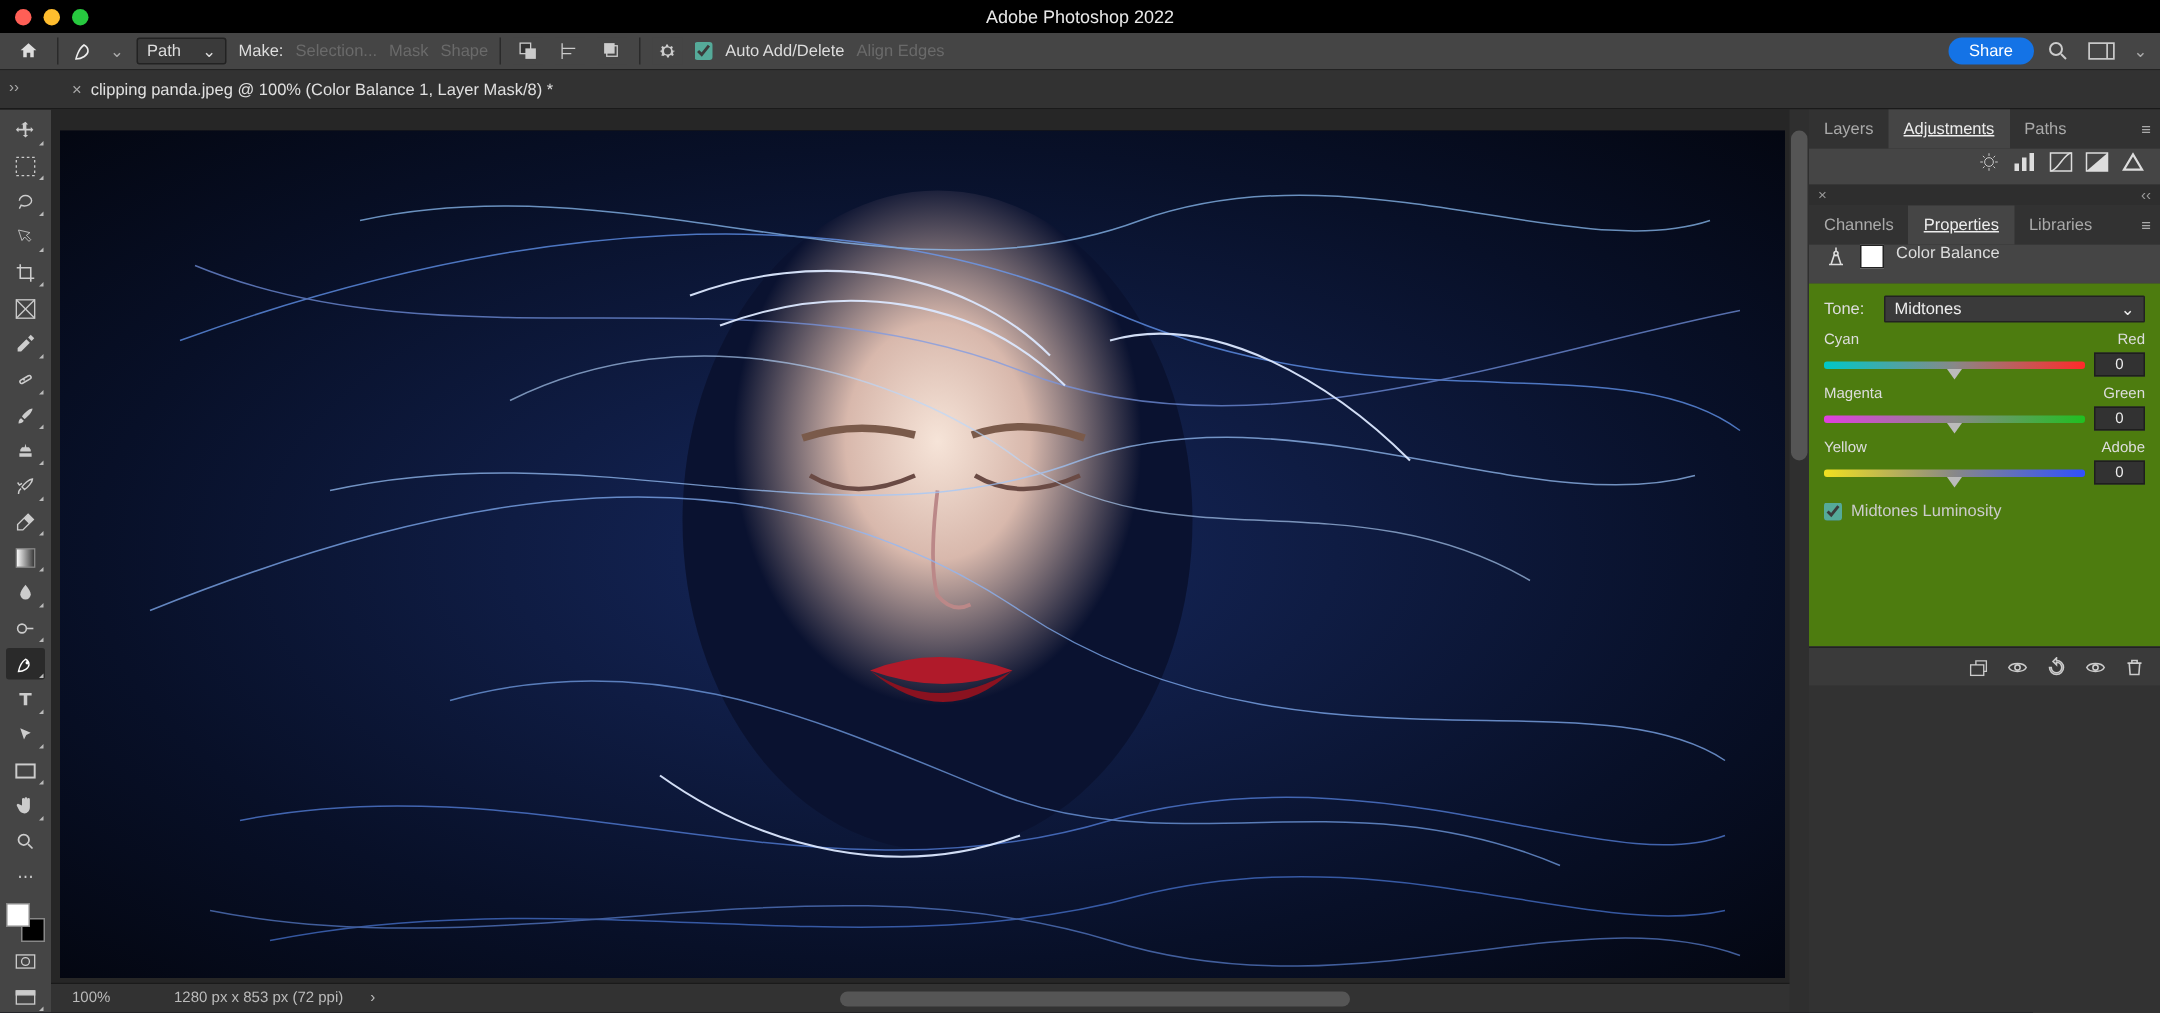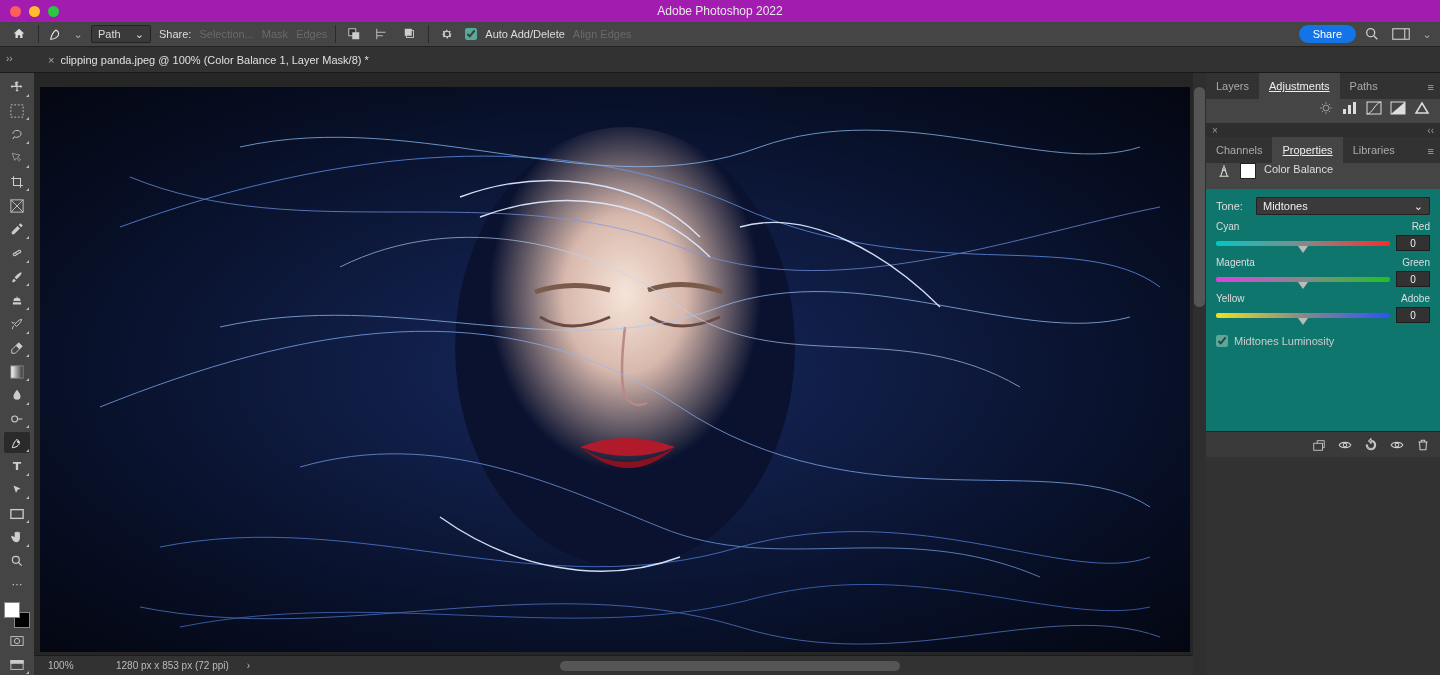--- a/index.html
+++ b/index.html
@@ -1,19 +1,19 @@
 <!DOCTYPE html>
 <html><head>
 <meta charset="utf-8">
 <style>
 * { margin: 0; padding: 0; box-sizing: border-box; font-family: -apple-system, "Helvetica Neue", Arial, sans-serif; }
 body { background: #323232; color: #ccc; font-size: 11px; overflow: hidden; width: 1440px; height: 675px; }
 
 
-.titlebar { height: 22px; background: #a21caf; display: flex; align-items: center; position: relative; }
+.titlebar { height: 22px; background: #000000; display: flex; align-items: center; position: relative; }
 .traffic-lights { display: flex; gap: 8px; padding-left: 10px; }
 .traffic-light { width: 11px; height: 11px; border-radius: 50%; }
 .tl-red { background: #ff5f56; }
 .tl-yellow { background: #ffbd2e; }
 .tl-green { background: #27c93f; }
 .app-title { position: absolute; left: 50%; transform: translateX(-50%); color: #e8e8e8; font-size: 12px; }
 
 
 .options-bar { height: 25px; background: #454545; display: flex; align-items: center; padding: 0 8px; gap: 8px; border-bottom: 1px solid #222; }
 .home-btn { width: 22px; height: 18px; display:flex; align-items:center; justify-content:center; }
@@ -62,21 +62,21 @@
 .panel-tab.active { background:#454545; color:#eee;text-decoration:underline;}
 .panel-menu { position:absolute; right:6px; top:8px; color:#aaa;}
 .adj-hint { padding:6px 10px; color:#ccc; font-size:10px;}
 .adj-icons { display:flex; gap:8px; padding:2px 10px 8px 10px; align-items:center; justify-content:flex-end;}
 .adj-icons .ai { width:16px; height:14px; color:#ddd;}
 
 .mini-collapse { height:14px; background:#2e2e2e; display:flex; align-items:center; padding:0 6px; color:#999; font-size:10px; justify-content:space-between;}
 
 .prop-header { height:26px; display:flex; align-items:flex-start; background:#454545; padding:0 10px; gap:8px; color:#ddd;}
 .prop-header .pic { width:16px;height:16px; background:#666; border:1px solid #222;}
-.prop-body { padding:8px 10px; background:#0f766e; display:flex; flex-direction:column; gap:6px;}
+.prop-body { padding:8px 10px; background:#4d7c0f; display:flex; flex-direction:column; gap:6px;}
 .row { display:flex; align-items:center; gap:6px;}
 .row .lab { width:34px; color:#ddd;}
 .tone-select { flex:1; background:#3a3a3a; border:1px solid #222; height:18px; display:flex; align-items:center; justify-content:space-between; padding:0 6px; color:#eee; border-radius:1px;}
 .slider-block { display:flex; flex-direction:column; gap:3px; }
 .slider-labels { display:flex; justify-content:space-between; color:#ddd;}
 .slider-labels .left { font-size:10px;text-align:right;}
 .slider-labels .right { font-size:10px;}
 .slider-row { display:flex; align-items:center; gap:6px;}
 .slider-track { flex:1; height:5px; border-radius:2px; position:relative;}
 .track-cr { background:linear-gradient(90deg,#00c8c8,#888,#ff2a2a);}
@@ -115,24 +115,24 @@
   <div class="tool-ind">
     <svg width="16" height="16" viewBox="0 0 24 24" fill="none" stroke="#eee" stroke-width="1.6">
         <path d="M4 20s2-10 8-14c0 0 4 2 4 6s-6 8-12 8z"></path>
       </svg>
   </div>
   <div class="dropdown-chev">⌄</div>
   <div class="path-select">
     <span>Path</span>
     <span>⌄</span>
   </div>
-  <span class="opt-label">Share:</span>
+  <span class="opt-label">Make:</span>
   <span class="opt-disabled">Selection...</span>
   <span class="opt-disabled">Mask</span>
-  <span class="opt-disabled">Edges</span>
+  <span class="opt-disabled">Shape</span>
   <div style="width:1px;height:18px;background:#2a2a2a;"></div>
   <div class="opt-btn">
       <svg width="16" height="14" viewBox="0 0 16 16">
         <rect x="2" y="2" width="8" height="8" fill="#333" stroke="#ccc"></rect>
         <rect x="6" y="6" width="8" height="8" fill="#ccc"></rect>
       </svg>
     </div>
   <div class="opt-btn">
       <svg width="14" height="14" viewBox="0 0 16 16" stroke="#ccc">
         <line x1="2" y1="2" x2="2" y2="14"></line>

